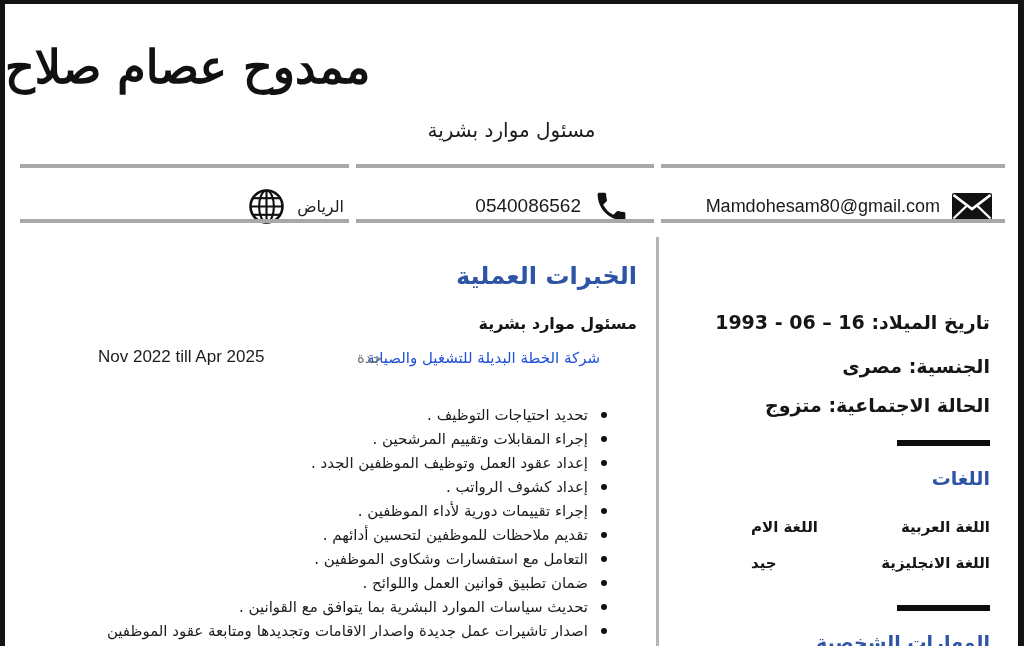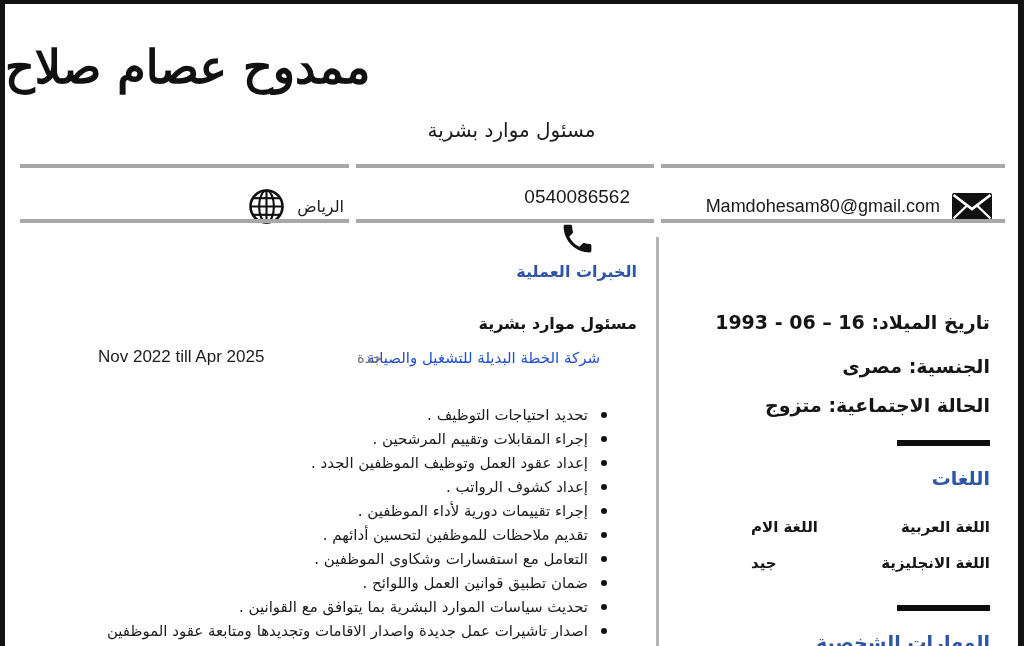--- a/index.html
+++ b/index.html
@@ -28,42 +28,42 @@
   .seg-a { left:15px;  width:329px; }
   .seg-b { left:351px; width:298px; }
   .seg-c { left:656px; width:344px; }
   
   .cgroup {
     position:absolute; display:flex; align-items:center; gap:12px;
     height:40px; top:182px;
   }
   .cgroup .ctext { white-space:nowrap; }
   .g-email { right:26px;  font-family:"Liberation Sans", sans-serif; font-size:18px; color:#1a1a1a; }
-  .g-phone { right:388px; font-family:"Liberation Sans", sans-serif; font-size:19px; color:#1a1a1a;flex-direction:column; }
+  .g-phone { right:388px; font-family:"Liberation Sans", sans-serif; font-size:19px; color:#1a1a1a; }
   .g-loc   { right:674px; font-size:16px; direction:rtl; color:#1a1a1a; }
   .cicon { flex:0 0 auto; display:block; }
   
   .vdivider { position:absolute; left:651px; top:233px; bottom:0; width:3px; background:#b5b5b5; }
   .blue-h { position:absolute; right:28px; direction:rtl; text-align:right;
             font-weight:bold; font-size:19px; color:#2e54a6; white-space:nowrap; }
   
   .s-h1 { top:264px; }
   .s-h2 { top:463px; }
   .s-h3 { top:627px; }
   .s-item { position:absolute; right:28px; direction:rtl; text-align:right;
             font-weight:bold; font-size:19px; color:#161616; white-space:nowrap; }
   .si-0 { top:307px; } .si-1 { top:351px; } .si-2 { top:390px; }
   .sbar { position:absolute; right:28px; width:93px; height:6px; background:#0d0d0d; }
   .sbar-1 { top:436px; } .sbar-2 { top:601px; }
   .lang-row { position:absolute; right:28px; left:746px; display:flex; direction:rtl;
               justify-content:space-between; align-items:center;
               font-weight:bold; font-size:15px; color:#161616; white-space:nowrap; }
   .lr-0 { top:514px; } .lr-1 { top:550px; }
   
-  .m-h1 { right:381px; top:258px; font-size:16px; }
+  .m-h1 { right:381px; top:258px; font-size:24px; }
   .m-job { position:absolute; right:381px; top:310px; direction:rtl;
            font-weight:bold; font-size:16px; color:#161616; white-space:nowrap; }
   .m-company { position:absolute; right:418px; top:345px; direction:rtl;
                font-size:15px; color:#1d4ed8; white-space:nowrap; }
   .m-city { position:absolute; left:352px; top:345px; direction:rtl;
             font-size:15px; color:#737373; }
   .m-period { position:absolute; left:93px; top:343px;
               font-family:"Liberation Sans", sans-serif; font-size:17px; color:#1c1c1c; }
   .duties { position:absolute; top:399px; left:30px; right:411px; }
   .duty { display:flex; direction:rtl; align-items:center; height:24px; gap:13px; }

